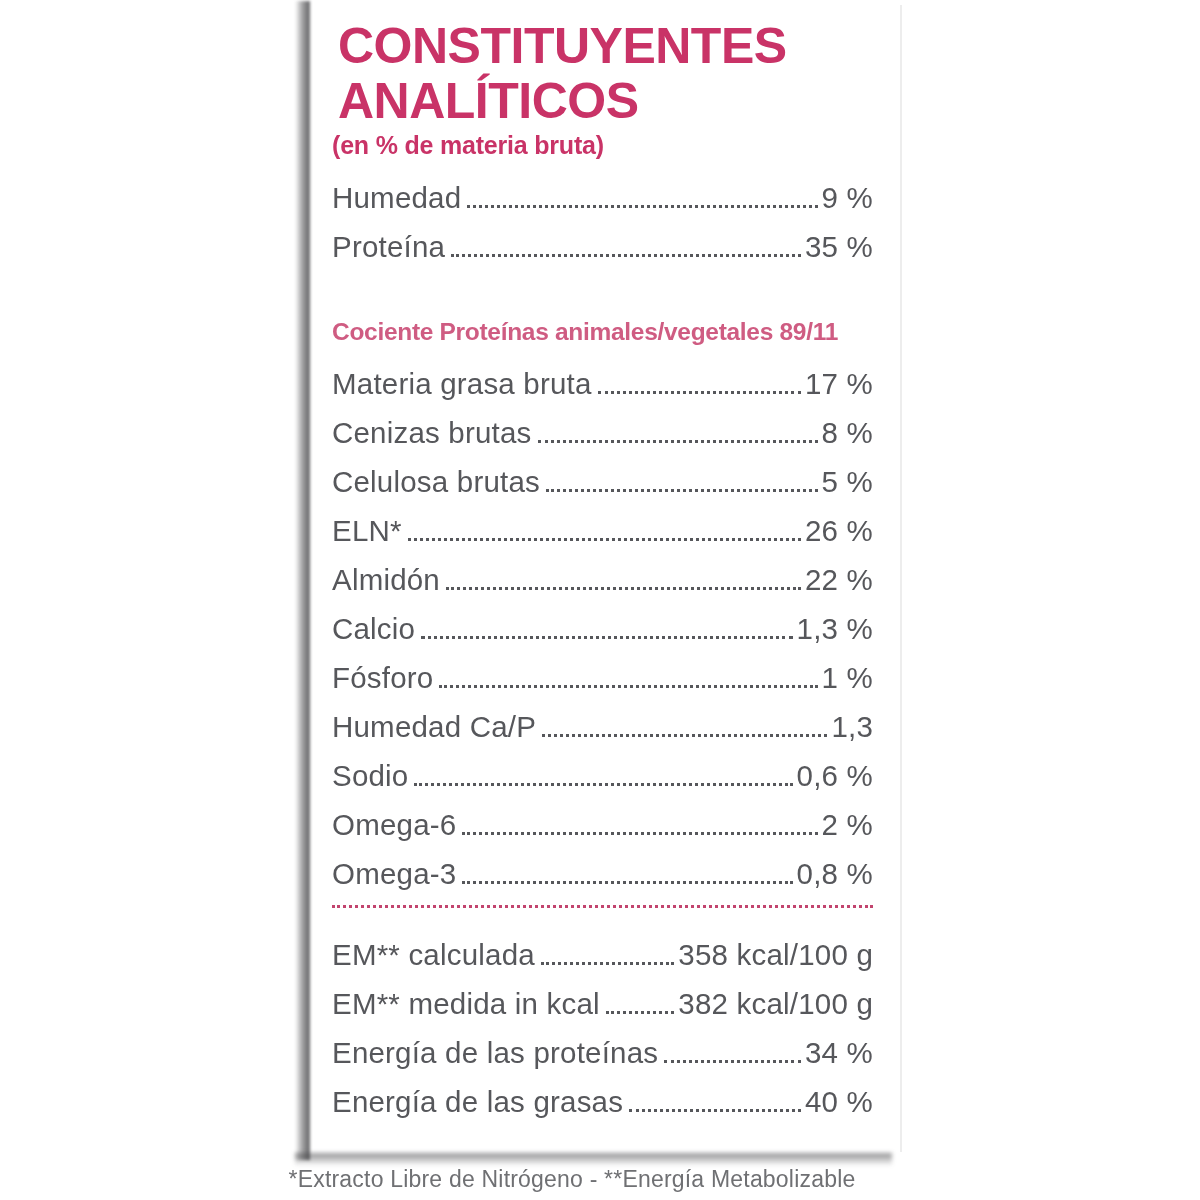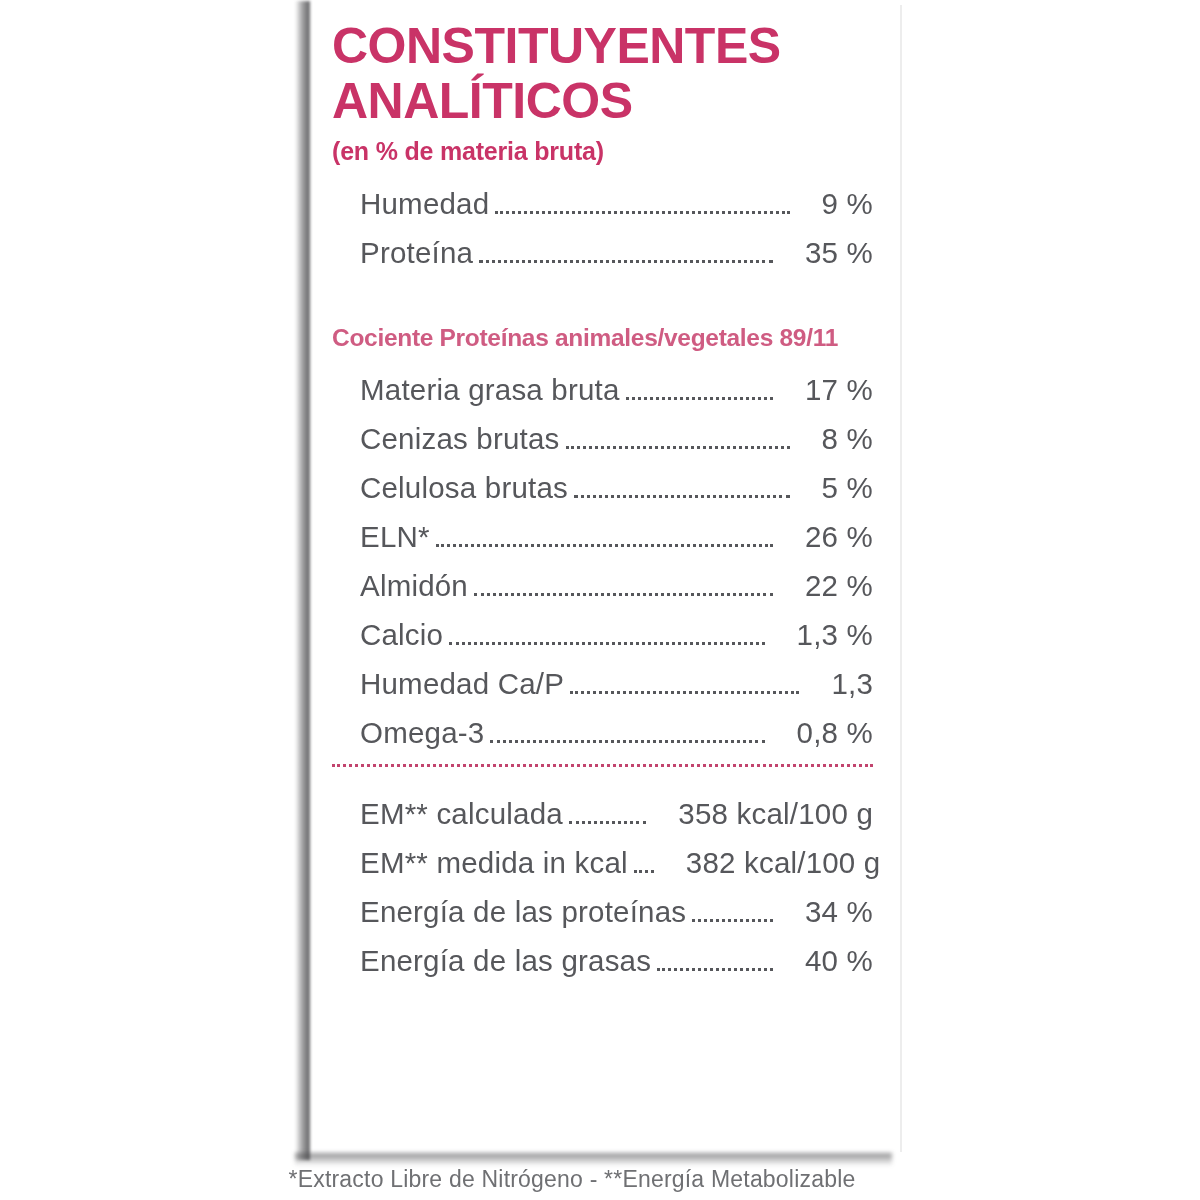--- a/index.html
+++ b/index.html
@@ -38,41 +38,41 @@
     filter:blur(2px);
   }
 
   .title{
     color:var(--accent);
     font-weight:bold;
     font-size:50px;
     line-height:55px;
     letter-spacing:-0.5px;
     margin-top:8px;
+    margin-left:6px;
   }
   .subtitle{
     color:var(--accent);
     font-weight:bold;
     font-size:25px;
-    margin-top:8px;
+    margin-top:2px;
     letter-spacing:-0.2px;
   }
 
   .list{margin-top:6px;}
   .row{
     display:flex;
     align-items:flex-end;
     height:49px;
     color:var(--text);
   }
   .lbl,.val{
     font-size:29.5px;
     white-space:nowrap;
     letter-spacing:0.2px;
-    margin-left:28px;
   }
   .dots{
     flex:1;
     border-bottom:3px dotted var(--text);
     margin:0 4px 7px 6px;
     min-width:20px;
   }
   .highlight{
     height:40px;
     display:flex;
@@ -152,23 +152,38 @@
         <span class="lbl">Almidón</span>
         <span class="dots"></span>
         <span class="val">22 %</span>
       </div>
       <div class="row">
         <span class="lbl">Calcio</span>
         <span class="dots"></span>
         <span class="val">1,3 %</span>
       </div>
       <div class="row">
+        <span class="lbl">Fósforo</span>
+        <span class="dots"></span>
+        <span class="val">1 %</span>
+      </div>
+      <div class="row">
         <span class="lbl">Humedad Ca/P</span>
         <span class="dots"></span>
         <span class="val">1,3</span>
+      </div>
+      <div class="row">
+        <span class="lbl">Sodio</span>
+        <span class="dots"></span>
+        <span class="val">0,6 %</span>
+      </div>
+      <div class="row">
+        <span class="lbl">Omega-6</span>
+        <span class="dots"></span>
+        <span class="val">2 %</span>
       </div>
       <div class="row">
         <span class="lbl">Omega-3</span>
         <span class="dots"></span>
         <span class="val">0,8 %</span>
       </div>
       <div class="sep"></div>
       <div class="row">
         <span class="lbl">EM** calculada</span>
         <span class="dots"></span>

